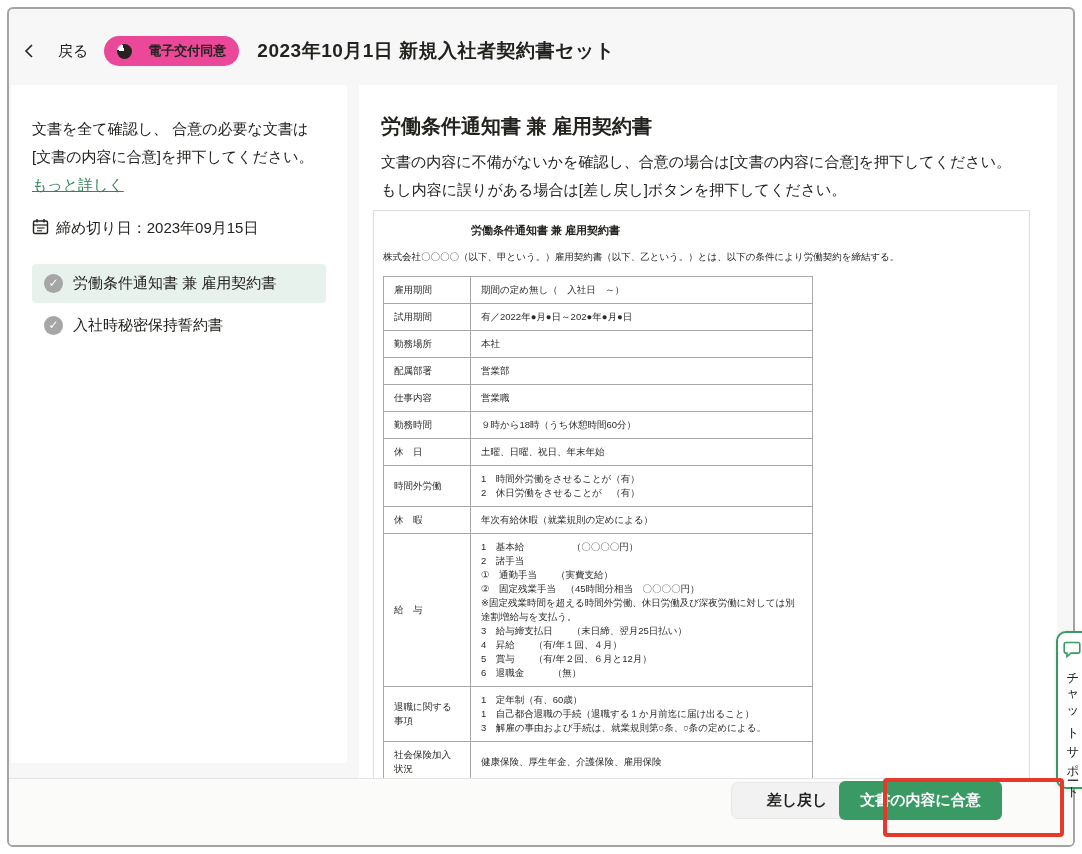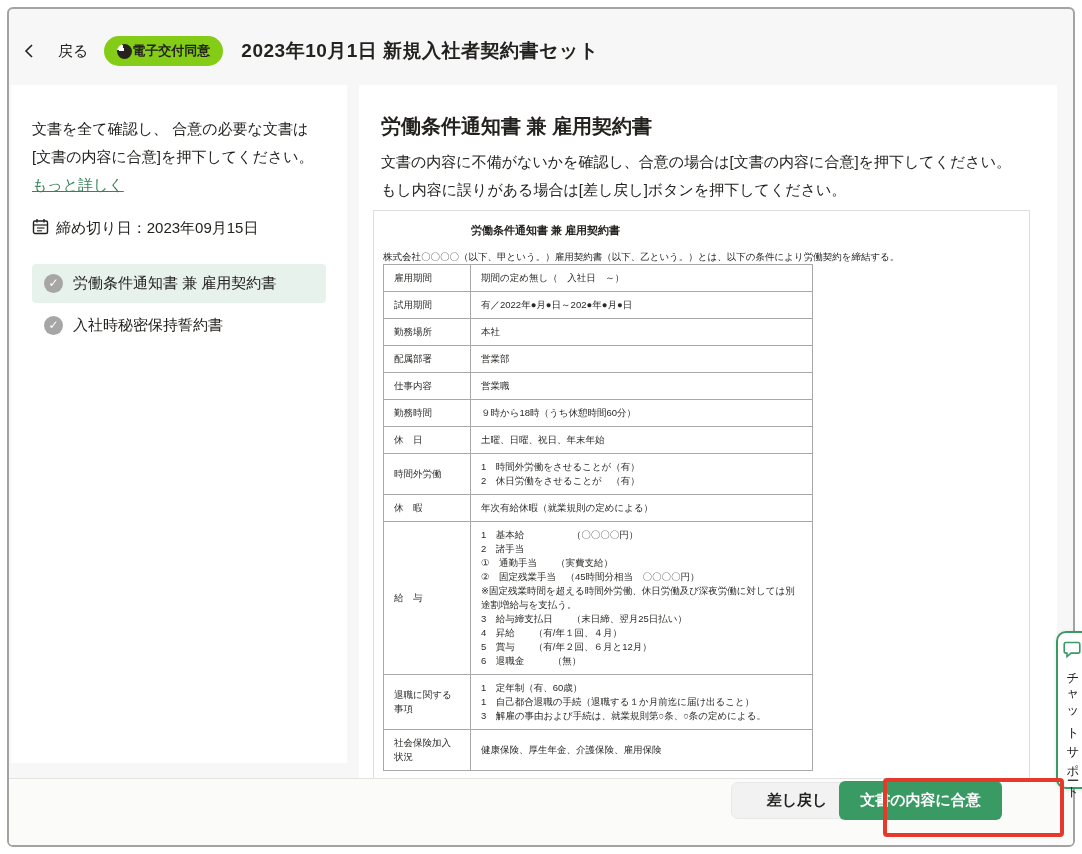--- a/index.html
+++ b/index.html
@@ -15,22 +15,22 @@
     background:#f6f7f6;
   }
   
   .header{
     position:absolute;left:15px;top:24px;height:36px;
     display:flex;align-items:center;gap:16px;
   }
   .back-link{display:flex;align-items:center;gap:24px;font-size:15px;cursor:pointer;}
   .back-link svg{display:block;}
   .badge{
-    display:flex;align-items:center;gap:0;
-    background:#84cc16;border-radius:15px;padding:6px 13px;
+    display:flex;align-items:center;gap:16px;
+    background:#ec4899;border-radius:15px;padding:6px 13px;
     font-size:13px;font-weight:bold;
   }
   .pie-icon{
     width:15px;height:15px;border-radius:50%;
     background:conic-gradient(from -80deg,#ffffff 0deg 62deg,#26221e 62deg 360deg);
   }
   .page-title{font-size:19px;font-weight:bold;letter-spacing:.5px;margin-left:2px;}
   
   .sidebar{
     position:absolute;left:2px;top:76px;width:336px;height:678px;
@@ -59,21 +59,21 @@
   .main-title{font-size:20px;font-weight:bold;margin:28px 0 0 22px;}
   .main-desc{font-size:15px;line-height:28px;margin:8px 0 8px 22px;}
   .doc-preview{
     position:absolute;left:14px;top:125px;width:657px;height:568px;
     border:1px solid #dededd;border-bottom:none;background:#ffffff;
     box-sizing:border-box;padding:12px 9px 0 9px;overflow:hidden;
   }
   .doc-title{font-size:11px;font-weight:bold;margin:0 0 0 88px;}
   .doc-intro{font-size:9.5px;margin:13px 0 0 0;}
   .contract-table{
-    border-collapse:collapse;width:430px;
+    border-collapse:collapse;margin-top:12px;width:430px;
     font-size:9.5px;line-height:14px;color:#2b2a28;
   }
   .contract-table th,.contract-table td{
     border:1px solid #a8a8a8;padding:6px 10px;vertical-align:middle;
     font-weight:normal;text-align:left;
   }
   .contract-table th{width:66px;}
   
   .footer{
     position:absolute;left:0;right:0;top:769px;bottom:0;

